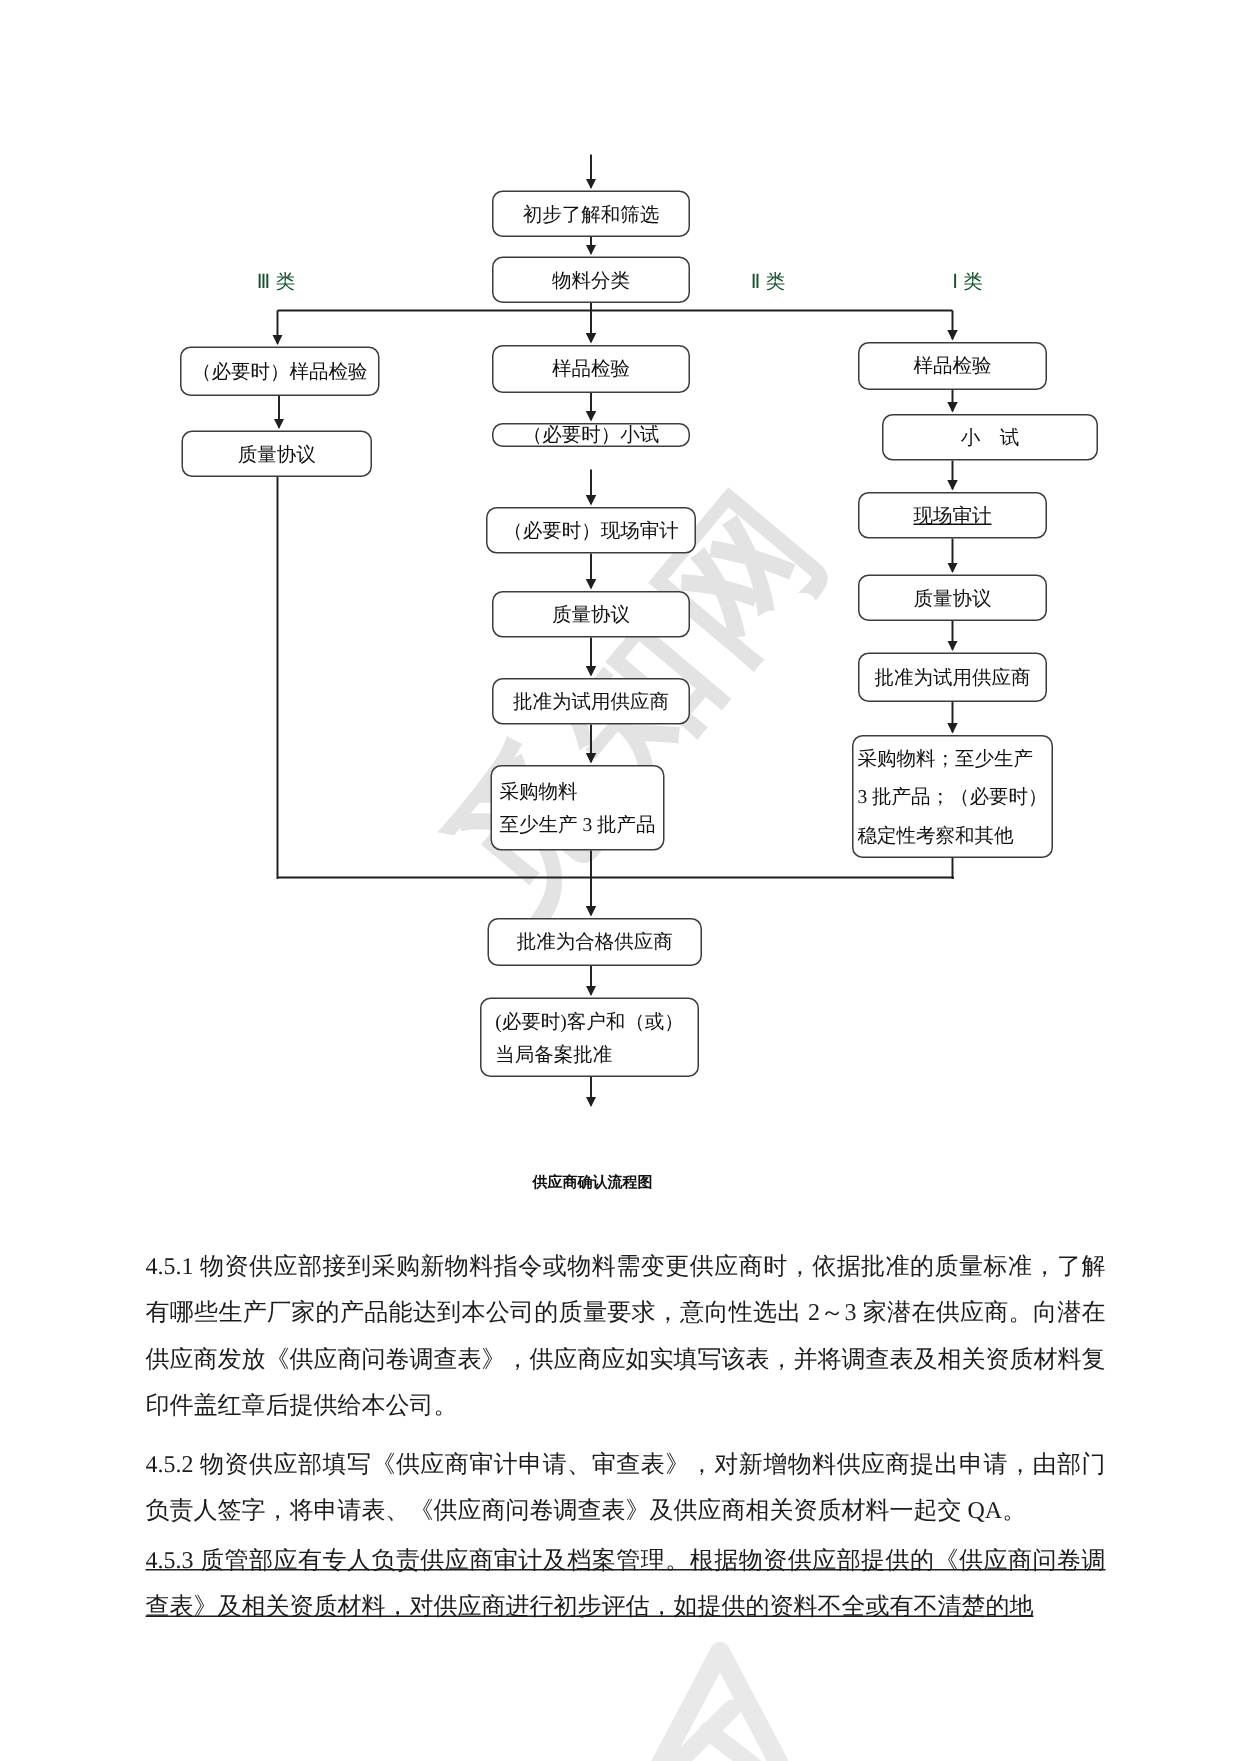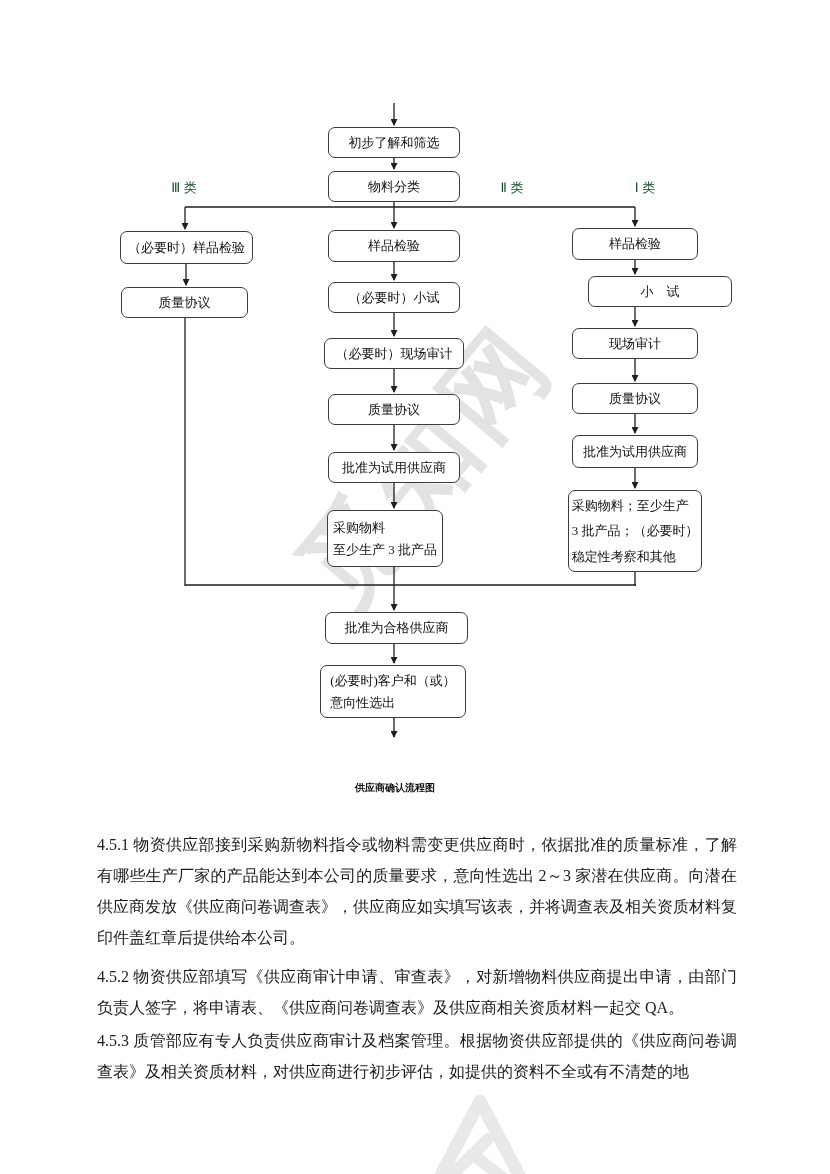--- a/index.html
+++ b/index.html
@@ -57,29 +57,29 @@
     white-space: pre-line;
     z-index: 3;
   }
   .n-start     { left: 328px; top: 127px; width: 132px; height: 31px; }
   .n-classify  { left: 328px; top: 171px; width: 132px; height: 31px; }
 
   .n-l-sample  { left: 120px; top: 231px; width: 133px; height: 33px; }
   .n-l-quality { left: 121px; top: 287px; width: 127px; height: 31px; }
 
   .n-m-sample  { left: 328px; top: 230px; width: 132px; height: 32px; }
-  .n-m-pilot   { left: 328px; top: 282px; width: 132px; height: 31px; }
+  .n-m-pilot   { left: 328px; top: 282px; width: 132px; height: 16px; }
   .n-m-audit   { left: 324px; top: 338px; width: 140px; height: 31px; }
   .n-m-quality { left: 328px; top: 394px; width: 132px; height: 31px; }
   .n-m-trial   { left: 328px; top: 452px; width: 132px; height: 31px; }
   .n-m-purchase{ left: 327px; top: 510px; width: 116px; height: 57px; }
 
   .n-r-sample  { left: 572px; top: 228px; width: 126px; height: 32px; }
   .n-r-pilot   { left: 588px; top: 276px; width: 144px; height: 31px; }
-  .n-r-audit   { left: 572px; top: 328px; width: 126px; height: 31px; }
+  .n-r-audit   { left: 572px; top: 328px; width: 126px; height: 31px; text-decoration: underline; }
   .n-r-quality { left: 572px; top: 383px; width: 126px; height: 31px; }
   .n-r-trial   { left: 572px; top: 435px; width: 126px; height: 33px; }
   .n-r-purchase{ left: 568px; top: 490px; width: 134px; height: 82px; line-height: 1.95; }
 
   .n-qualified { left: 325px; top: 612px; width: 143px; height: 32px; }
   .n-record    { left: 320px; top: 665px; width: 146px; height: 53px; }
   .n-qa        { left: 325px; top: 739px; width: 138px; height: 31px; }
 
   .branch-label {
     position: absolute;
@@ -112,21 +112,21 @@
     top: 829px;
     width: 640px;
     z-index: 3;
     font-size: 16px;
     line-height: 31px;
     text-align: justify;
     color: #1c1c1c;
   }
   .body-text p { margin: 0 0 8px 0; }
   .body-text p.p-second { margin-bottom: 2px; }
-  .body-text p.p-last { margin-bottom: 0; }
+  .body-text p.p-last { margin-bottom: 0; text-decoration: underline; }
 </style>
 </head>
 <body>
 
 <div class="page">
 
   <div class="wm-text">觅知网</div>
   <svg class="wm-logo" width="200" height="81" viewBox="0 0 200 81">
     <polygon points="98,8 2,190 194,190" fill="none" stroke="#e9e9e9" stroke-width="13" stroke-linejoin="round"></polygon>
     <line x1="72" y1="80" x2="106" y2="46" stroke="#e9e9e9" stroke-width="12" stroke-linecap="round"></line>
@@ -189,21 +189,21 @@
   <div class="node n-r-pilot">小　试</div>
   <div class="node n-r-audit">现场审计</div>
   <div class="node n-r-quality">质量协议</div>
   <div class="node n-r-trial">批准为试用供应商</div>
   <div class="node n-r-purchase">采购物料；至少生产
 3 批产品；（必要时）
 稳定性考察和其他</div>
 
   <div class="node n-qualified">批准为合格供应商</div>
   <div class="node n-record">(必要时)客户和（或）
-意向性选出</div>
+当局备案批准</div>
 
   <div class="fc-caption">供应商确认流程图</div>
 
   <div class="body-text">
     <p class="p-first">4.5.1 物资供应部接到采购新物料指令或物料需变更供应商时，依据批准的质量标准，了解有哪些生产厂家的产品能达到本公司的质量要求，意向性选出 2～3 家潜在供应商。向潜在供应商发放《供应商问卷调查表》，供应商应如实填写该表，并将调查表及相关资质材料复印件盖红章后提供给本公司。</p>
     <p class="p-second">4.5.2 物资供应部填写《供应商审计申请、审查表》，对新增物料供应商提出申请，由部门负责人签字，将申请表、《供应商问卷调查表》及供应商相关资质材料一起交 QA。</p>
     <p class="p-last">4.5.3 质管部应有专人负责供应商审计及档案管理。根据物资供应部提供的《供应商问卷调查表》及相关资质材料，对供应商进行初步评估，如提供的资料不全或有不清楚的地</p>
   </div>
 
 </div>

